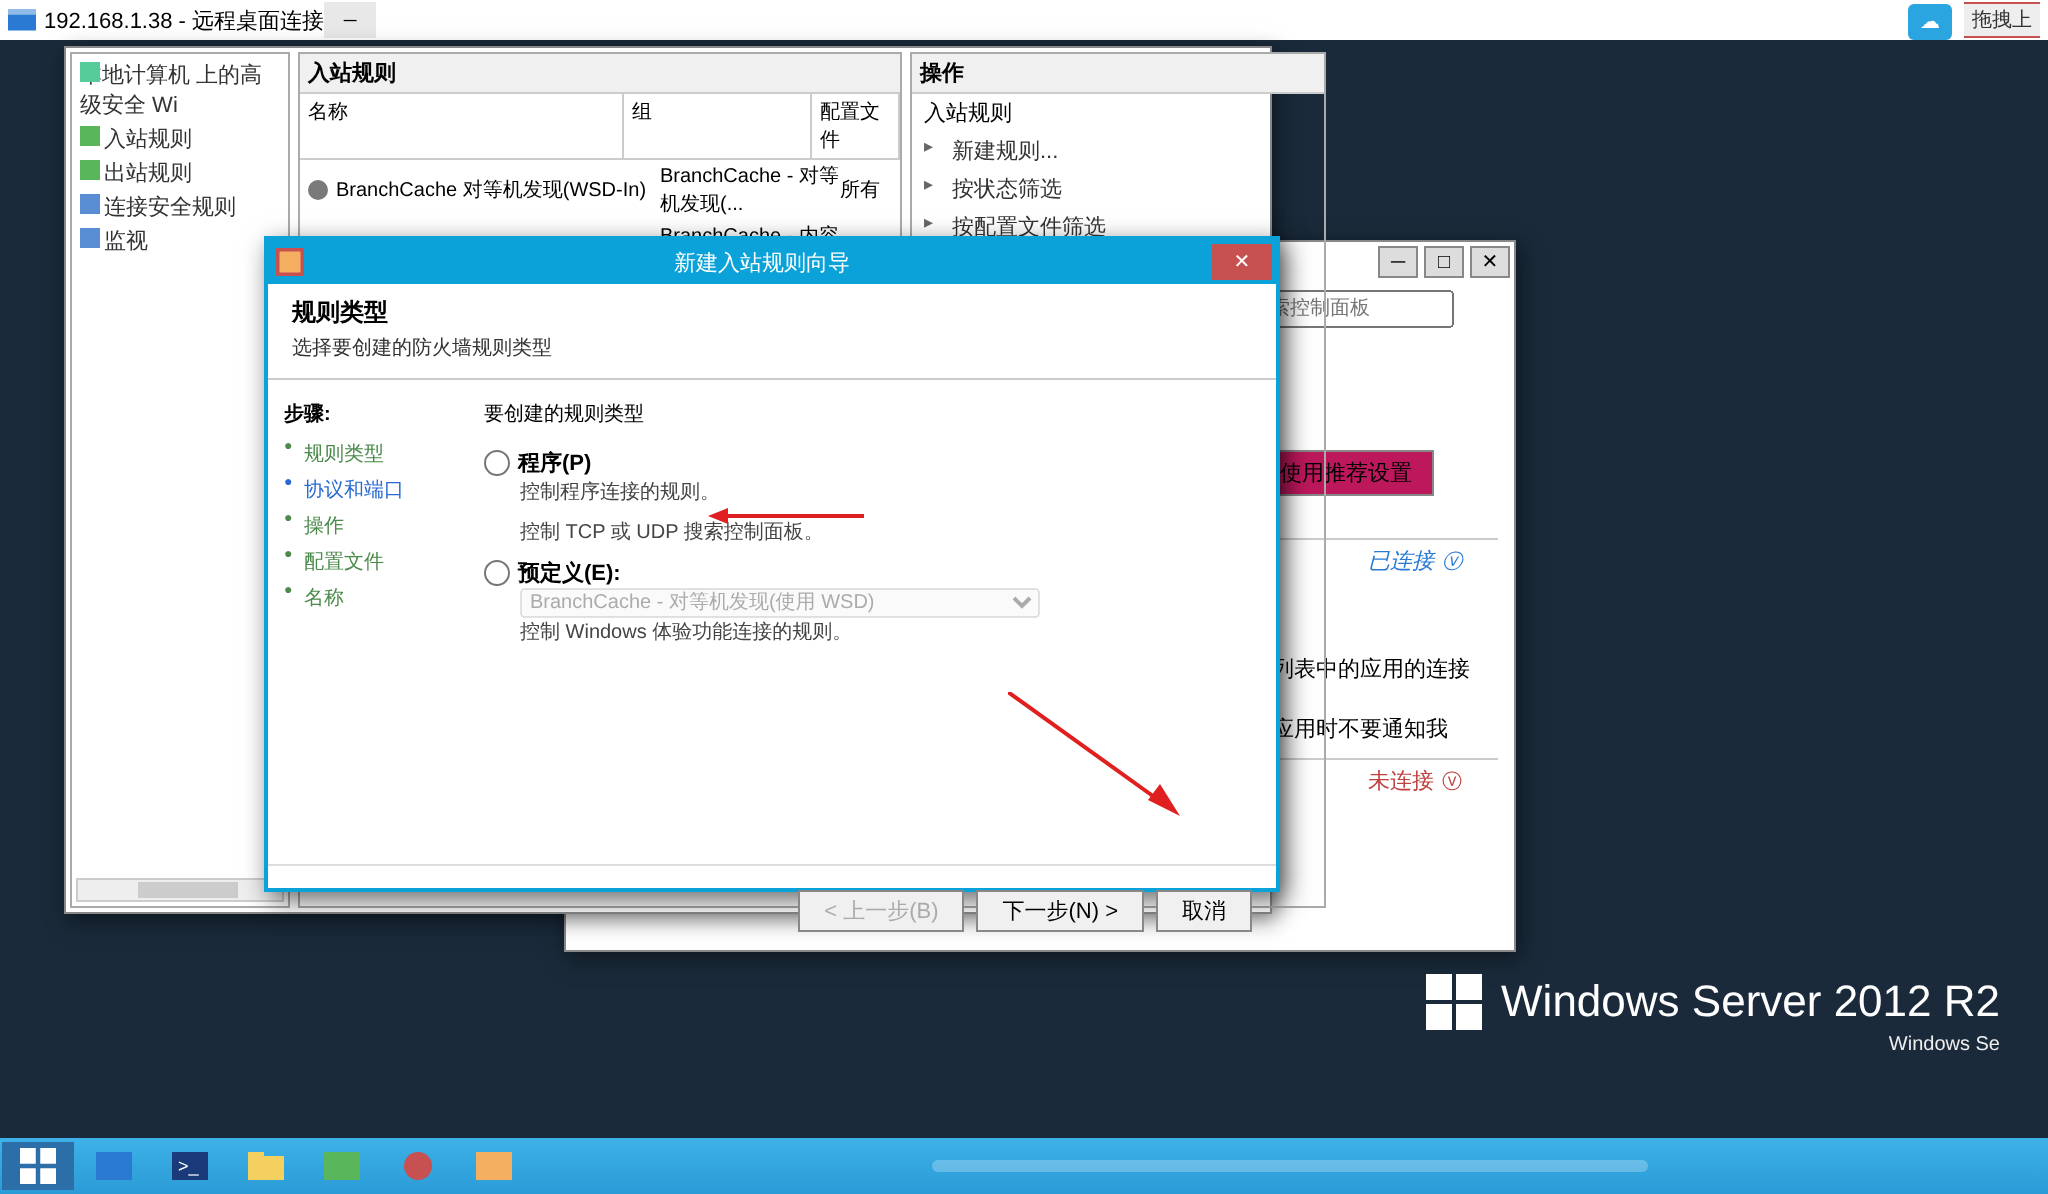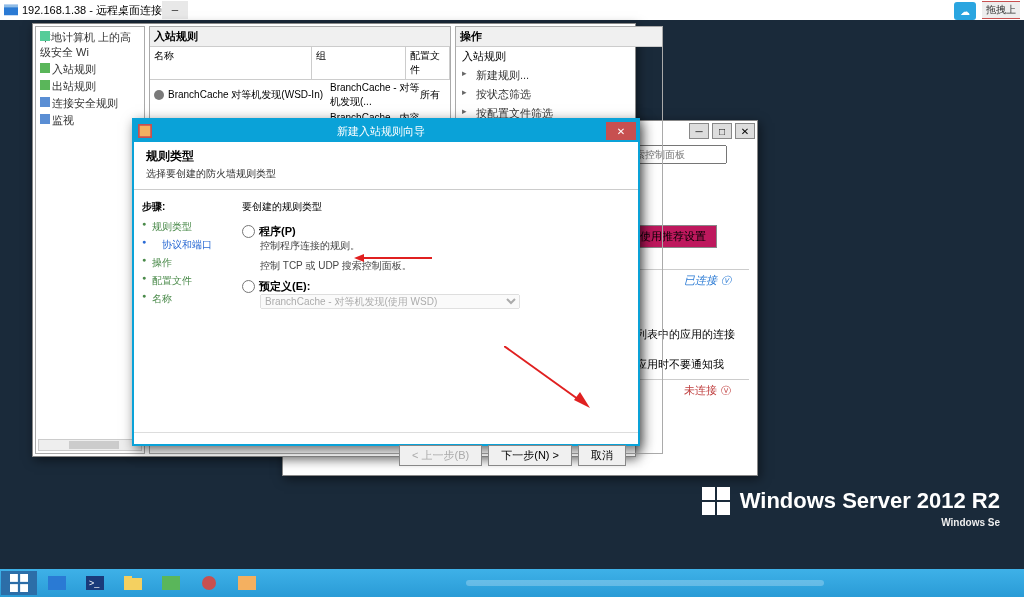--- a/index.html
+++ b/index.html
@@ -5,21 +5,21 @@
   * { box-sizing: border-box; margin: 0; padding: 0; font-family: "Microsoft YaHei", "Segoe UI", sans-serif; }
   body { width: 1024px; height: 597px; background: #1a2a3a; position: relative; overflow: hidden; }
   .rdp-titlebar { height: 20px; background: #fff; display: flex; align-items: center; padding: 0 4px; font-size: 11px; }
   .rdp-titlebar .icon { width: 14px; height: 14px; margin-right: 4px; }
   .rdp-close { margin-left: auto; width: 38px; height: 18px; background: #c75050; color: #fff; display: flex; align-items: center; justify-content: center; font-size: 10px; }
   .rdp-min { width: 26px; height: 18px; background: #e8e8e8; display: flex; align-items: center; justify-content: center; font-size: 9px; }
   .desktop { position: absolute; inset: 20px 0 28px 0; background: #1a2a3a; }
   .branding { position: absolute; right: 24px; bottom: 54px; color: #fff; display: flex; align-items: center; gap: 10px; }
   .branding .winlogo { width: 28px; height: 28px; display: grid; grid-template: 1fr 1fr / 1fr 1fr; gap: 2px; }
   .branding .winlogo div { background: #fff; }
-  .branding span { font-size: 22px; font-weight: 700; }
+  .branding span { font-size: 22px; font-weight: 400; }
   .branding .sub { position: absolute; right: 0; top: 30px; font-size: 10px; color: #eee; }
   .taskbar { position: absolute; bottom: 0; left: 0; right: 0; height: 28px; background: linear-gradient(#3eb1e8,#2a9bd6); display: flex; align-items: center; }
   .task-item { width: 36px; height: 24px; margin: 0 1px; display: flex; align-items: center; justify-content: center; }
   .task-item.start { background: #2c6ea8; color: #fff; }
   .task-item svg { width: 18px; height: 18px; }
   .task-sep { flex:1; height:6px; margin:0 200px; background:rgba(255,255,255,.25); border-radius:3px;}
   .cloud-icon { position:absolute; top:2px; right:48px; width:22px; height:18px; background:#2aa5e0; border-radius:3px; color:#fff; display:flex; align-items:center; justify-content:center; font-size:10px;}
   .pin-label { position:absolute; top:2px; right:4px; font-size:10px; color:#333; background:#eee; padding:1px 4px;}
 
   
@@ -69,21 +69,21 @@
   .wizard .titlebar .t-close { width: 30px; height: 18px; background: #c75050; display: flex; align-items: center; justify-content: center; margin-right: 2px; font-size: 10px; }
   .wizard .header { padding: 6px 12px 4px; }
   .wizard .header h3 { font-size: 12px; font-weight: bold; }
   .wizard .header p { font-size: 10px; color: #333; margin-top: 2px; }
   .wizard .divider { height: 1px; background: #ccc; margin: 4px 0; }
   .wizard .body { display: flex; height: 238px; }
   .wizard .steps { width: 96px; padding: 6px 8px; }
   .wizard .step-label { font-size: 10px; font-weight: bold; margin-bottom: 4px; }
   .wizard .step { padding: 2px 0 2px 10px; font-size: 10px; color: #4a8a4a; position: relative; }
   .wizard .step::before { content: "●"; position: absolute; left: 0; color: #4a8a4a; font-size: 7px; }
-  .wizard .step.active { color: #2a6ad4; text-align: center; }
+  .wizard .step.active { color: #2a6ad4; }
   .wizard .step.active::before { color: #2a6ad4; }
   .wizard .content { flex: 1; padding: 6px 12px; }
   .wizard .content .content-label { font-size: 10px; margin-bottom: 10px;}
   .wizard .radio-group { margin: 6px 0; }
   .wizard .radio-line { display: flex; align-items: center; gap: 4px; font-size: 11px; }
   .wizard .radio-desc { font-size: 10px; color: #444; margin-left: 18px; margin-bottom: 6px; }
   .wizard input[type=radio] { margin: 0; }
   .wizard select { width: 260px; font-size: 10px; color: #888; margin-left: 18px; }
   .wizard .footer { height: 34px; display: flex; align-items: flex-end; justify-content: flex-end; padding: 0 12px; gap: 6px; border-top: 1px solid #ddd; }
   .wizard button { padding: 2px 12px; font-size: 11px; background: #f0f0f0; border: 1px solid #888; }
@@ -223,20 +223,21 @@
         </div>
         <div class="radio-group">
           <div class="radio-desc">控制 TCP 或 UDP 搜索控制面板。</div>
         </div>
         <div class="radio-group">
           <label class="radio-line">
               <input type="radio" name="rt" style="">
               <b>预定义(E):</b>
             </label>
           <select disabled=""><option>BranchCache - 对等机发现(使用 WSD)</option></select>
+          <div class="radio-desc">控制 Windows 体验功能连接的规则。</div>
         </div>
       </div>
     </div>
     <div class="footer">
       <button disabled="">&lt; 上一步(B)</button>
       <button>下一步(N) &gt;</button>
       <button>取消</button>
     </div>
 
     <svg class="arrow1" viewBox="0 0 78 8">

